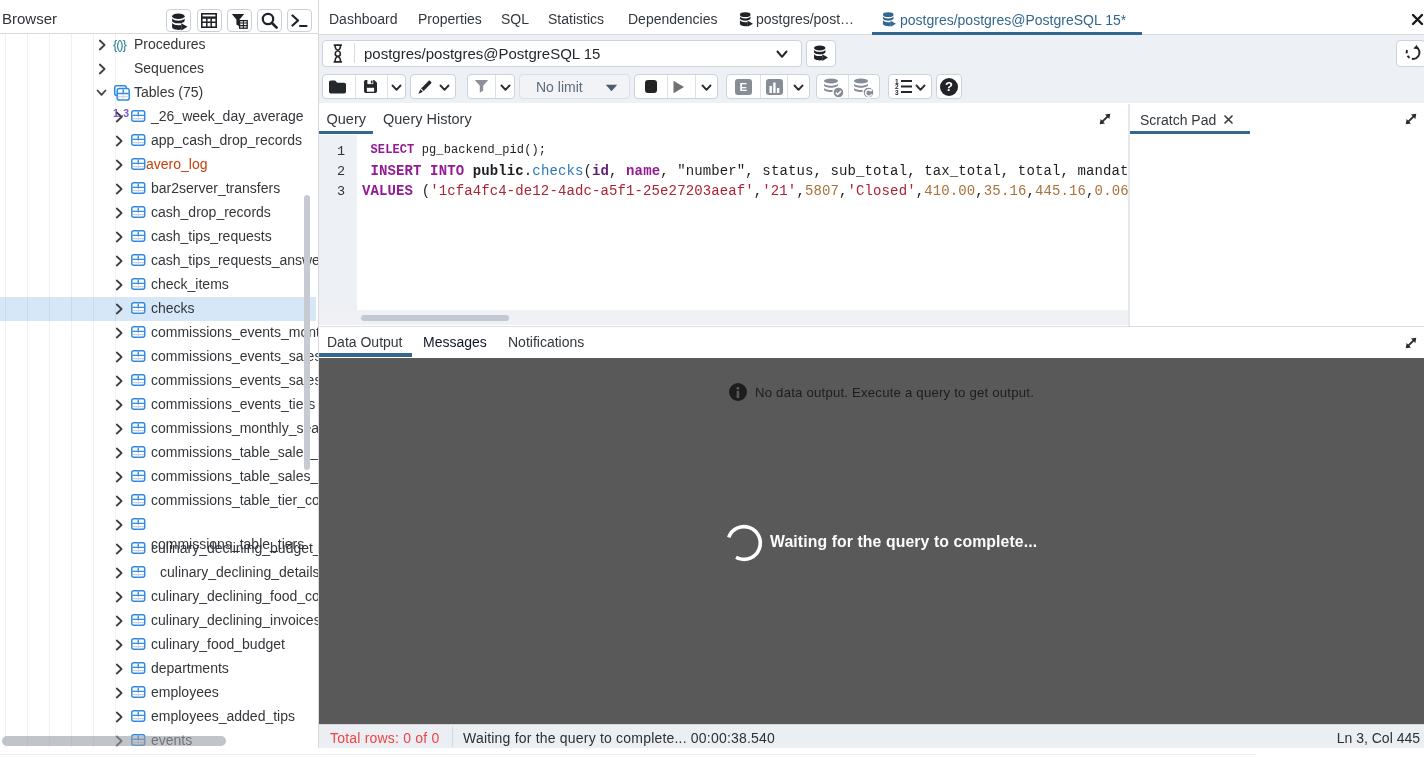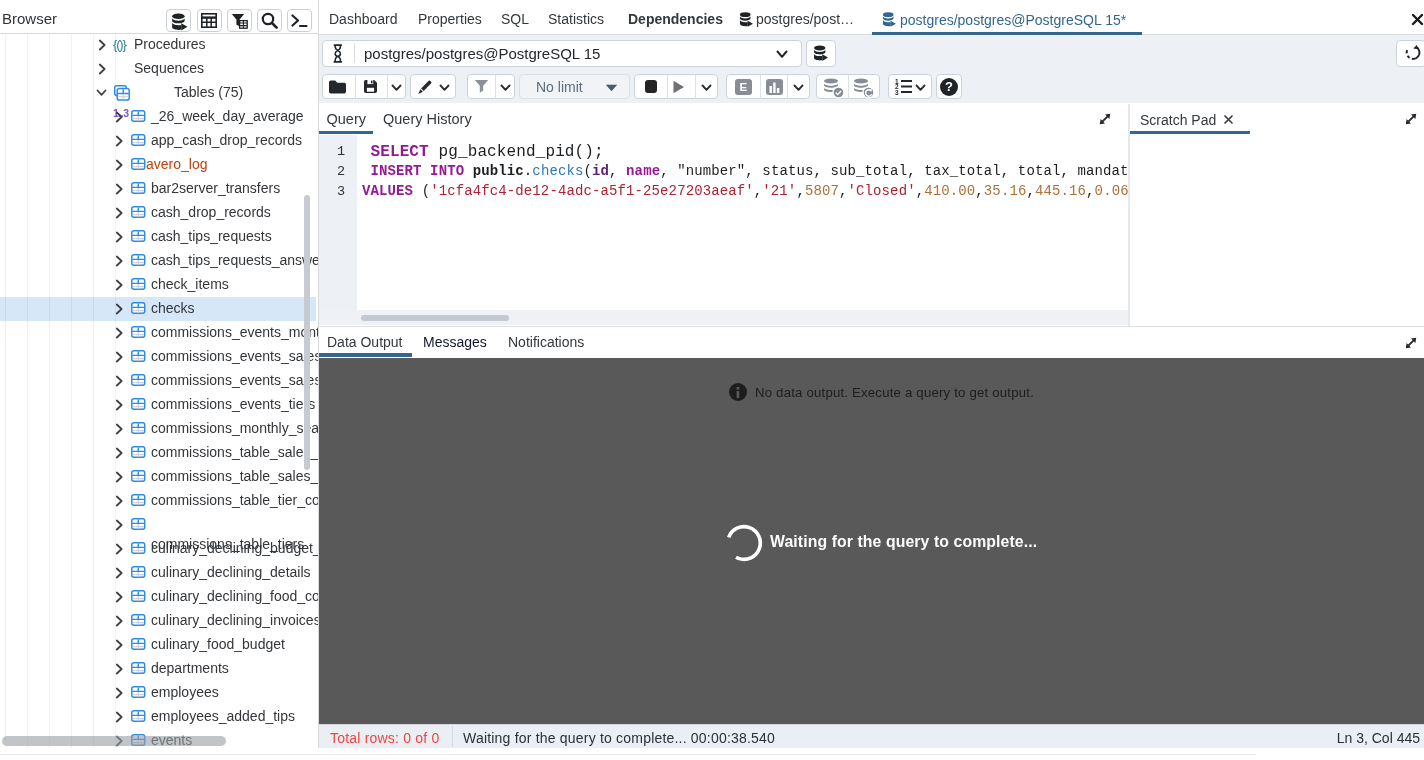--- a/index.html
+++ b/index.html
@@ -62,21 +62,21 @@
 <div class="abs" style="left:134px;top:60.0px;font-size:14px;color:#33363a;font-weight:normal;white-space:pre;">Sequences</div>
 <svg class="abs" style="left:96px;top:88.0px;" width="11" height="9" viewBox="0 0 11 9">
     <path d="M1.5 2.5 L5.5 6.8 L9.5 2.5" stroke="#41454b" stroke-width="1.8" fill="none" stroke-linecap="round" stroke-linejoin="round"></path>
   </svg>
 <svg class="abs" style="left:113px;top:84.5px;" width="17" height="16" viewBox="0 0 17 16">
     <rect x="1.7" y="0.8" width="11.6" height="9.6" rx="2" fill="none" stroke="#2f8be2" stroke-width="1.5"></rect>
 <rect x="4.2" y="3.6" width="12" height="11.5" rx="2.2" fill="#fff" stroke="#2f8be2" stroke-width="1.5"></rect>
 <path d="M10.2 4.2 v4.6 M4.8 8.55 h10.8" stroke="#2f8be2" stroke-width="1.4" fill="none"></path>
 <path d="M10.2 9.3 v5.2 M4.8 11.8 h10.8" stroke="#c9cfd9" stroke-width="1.1" fill="none"></path>
   </svg>
-<div class="abs" style="left:134px;top:84.0px;font-size:14px;color:#33363a;font-weight:normal;white-space:pre;margin-left:40px;">Tables (75)</div>
+<div class="abs" style="left:134px;top:84.0px;font-size:14px;color:#33363a;font-weight:normal;white-space:pre;">Tables (75)</div>
 <svg class="abs" style="left:115px;top:111.0px;" width="9" height="12" viewBox="0 0 9 12">
     <path d="M1.8 1.5 L6.6 6.0 L1.8 10.5" stroke="#3c4045" stroke-width="1.8" fill="none" stroke-linecap="round" stroke-linejoin="round"></path>
   </svg>
 <svg class="abs" style="left:131px;top:109.5px;" width="14.5" height="12" viewBox="0 0 14.5 12">
     <rect x="0.8" y="0.8" width="12.9" height="10.4" rx="2" fill="#fff" stroke="#2f8be2" stroke-width="1.5"></rect>
 <path d="M7.25 1.5 v4 M1.5 5.35 h11.5" stroke="#2f8be2" stroke-width="1.4" fill="none"></path>
 <path d="M7.25 6 v5 M1.5 8.6 h11.5" stroke="#ccd2da" stroke-width="1.1" fill="none"></path>
   </svg>
 <div class="abs" style="left:151px;top:108.0px;font-size:14px;color:#33363a;font-weight:normal;white-space:pre;">_26_week_day_average</div>
 <svg class="abs" style="left:115px;top:135.0px;" width="9" height="12" viewBox="0 0 9 12">
@@ -242,21 +242,21 @@
   </svg>
 <div class="abs" style="left:151px;top:540.0px;font-size:14px;color:#33363a;font-weight:normal;white-space:pre;">culinary_declining_budget_pl</div>
 <svg class="abs" style="left:115px;top:567.0px;" width="9" height="12" viewBox="0 0 9 12">
     <path d="M1.8 1.5 L6.6 6.0 L1.8 10.5" stroke="#3c4045" stroke-width="1.8" fill="none" stroke-linecap="round" stroke-linejoin="round"></path>
   </svg>
 <svg class="abs" style="left:131px;top:565.5px;" width="14.5" height="12" viewBox="0 0 14.5 12">
     <rect x="0.8" y="0.8" width="12.9" height="10.4" rx="2" fill="#fff" stroke="#2f8be2" stroke-width="1.5"></rect>
 <path d="M7.25 1.5 v4 M1.5 5.35 h11.5" stroke="#2f8be2" stroke-width="1.4" fill="none"></path>
 <path d="M7.25 6 v5 M1.5 8.6 h11.5" stroke="#ccd2da" stroke-width="1.1" fill="none"></path>
   </svg>
-<div class="abs" style="left:151px;top:564.0px;font-size:14px;color:#33363a;font-weight:normal;white-space:pre;">culinary_declining_details</div>
+<div class="abs" style="left:160px;top:564.0px;font-size:14px;color:#33363a;font-weight:normal;white-space:pre;">culinary_declining_details</div>
 <svg class="abs" style="left:115px;top:591.0px;" width="9" height="12" viewBox="0 0 9 12">
     <path d="M1.8 1.5 L6.6 6.0 L1.8 10.5" stroke="#3c4045" stroke-width="1.8" fill="none" stroke-linecap="round" stroke-linejoin="round"></path>
   </svg>
 <svg class="abs" style="left:131px;top:589.5px;" width="14.5" height="12" viewBox="0 0 14.5 12">
     <rect x="0.8" y="0.8" width="12.9" height="10.4" rx="2" fill="#fff" stroke="#2f8be2" stroke-width="1.5"></rect>
 <path d="M7.25 1.5 v4 M1.5 5.35 h11.5" stroke="#2f8be2" stroke-width="1.4" fill="none"></path>
 <path d="M7.25 6 v5 M1.5 8.6 h11.5" stroke="#ccd2da" stroke-width="1.1" fill="none"></path>
   </svg>
 <div class="abs" style="left:151px;top:588.0px;font-size:14px;color:#33363a;font-weight:normal;white-space:pre;">culinary_declining_food_cost</div>
 <svg class="abs" style="left:115px;top:615.0px;" width="9" height="12" viewBox="0 0 9 12">
@@ -315,21 +315,21 @@
 <div class="abs" style="left:151px;top:732.0px;font-size:14px;color:#33363a;font-weight:normal;white-space:pre;">events</div>
 <div class="abs" style="left:303.5px;top:195px;width:6px;height:275px;background:#c7cad0;border-radius:3px;"></div>
 <div class="abs" style="left:2px;top:735.5px;width:224px;height:10px;background:rgba(151,156,165,0.6);border-radius:5px;"></div>
 <div class="abs" style="left:318px;top:0px;width:1px;height:755px;background:#d7d9dc;"></div>
 <div class="abs" style="left:319px;top:0px;width:1105px;height:760px;background:#fff;"></div>
 <div class="abs" style="left:319px;top:34px;width:1105px;height:1px;background:#d8dbe0;"></div>
 <div class="abs" style="left:329px;top:11px;font-size:14px;color:#33383d;font-weight:normal;white-space:pre;">Dashboard</div>
 <div class="abs" style="left:418px;top:11px;font-size:14px;color:#33383d;font-weight:normal;white-space:pre;">Properties</div>
 <div class="abs" style="left:501px;top:11px;font-size:14px;color:#33383d;font-weight:normal;white-space:pre;">SQL</div>
 <div class="abs" style="left:548px;top:11px;font-size:14px;color:#33383d;font-weight:normal;white-space:pre;">Statistics</div>
-<div class="abs" style="left:628px;top:11px;font-size:14px;color:#33383d;font-weight:bold;white-space:pre;text-align:center;">Dependencies</div>
+<div class="abs" style="left:628px;top:11px;font-size:14px;color:#33383d;font-weight:normal;white-space:pre;text-align:center;">Dependencies</div>
 <svg class="abs" style="left:739px;top:12px;" width="15" height="15" viewBox="0 0 15 15">
     <g transform="scale(0.93)">
 <ellipse cx="6.7" cy="2.9" rx="5.7" ry="2.5" fill="#1f2328"></ellipse>
 <path d="M1 4.6 c0 1.3 2.6 2.4 5.7 2.4 s5.7 -1.1 5.7 -2.4 v2.4 c0 1.3 -2.6 2.4 -5.7 2.4 s-5.7 -1.1 -5.7 -2.4 z" fill="#1f2328"></path>
 <path d="M1 8.7 c0 1.3 2.6 2.4 5.7 2.4 1 0 1.9 -0.1 2.7 -0.3 v4.3 c-0.8 0.2 -1.7 0.3 -2.7 0.3 -3.1 0 -5.7 -1.1 -5.7 -2.4 z" fill="#1f2328"></path>
 <path d="M9.3 9.3 L15 12.6 L9.3 15.9 z" fill="#1f2328"></path>
     </g>
   </svg>
 <div class="abs" style="left:756px;top:11px;font-size:14px;color:#33383d;font-weight:normal;white-space:pre;">postgres/post…</div>
 <svg class="abs" style="left:882px;top:12px;" width="15" height="15" viewBox="0 0 15 15">
@@ -481,21 +481,21 @@
       <path d="M7 14.4 L3.9 10.1 h6.2 z" fill="#26292e"></path>
     </g>
   </svg>
 <div class="abs" style="left:1128px;top:104px;width:1.6px;height:222px;background:#e4e7eb;"></div>
 <div class="abs" style="left:319px;top:135px;width:809px;height:190px;background:#fff;"></div>
 <div class="abs" style="left:319px;top:135px;width:38px;height:190px;background:#edf0f5;"></div>
 <div class="abs mono" style="left:319px;top:143.5px;width:26px;text-align:right;font-size:13.5px;color:#2f3337;">1</div>
 <div class="abs mono" style="left:319px;top:163.5px;width:26px;text-align:right;font-size:13.5px;color:#2f3337;">2</div>
 <div class="abs mono" style="left:319px;top:183.5px;width:26px;text-align:right;font-size:13.5px;color:#2f3337;">3</div>
 <div class="abs" style="left:357px;top:135px;width:771px;height:175px;overflow:hidden;">
-    <div class="mono" style="position:absolute;left:13.5px;top:8px;color:#1c1f22;font-size:16px;letter-spacing:0.115px;white-space:pre;"><span style="color:#941a94;font-weight:bold;">SELECT</span> pg_backend_pid();</div>
+    <div class="mono" style="position:absolute;left:13.5px;top:8px;color:#1c1f22;font-size:12px;letter-spacing:0.115px;white-space:pre;"><span style="color:#941a94;font-weight:bold;">SELECT</span> pg_backend_pid();</div>
     <div class="mono" style="position:absolute;left:13.5px;top:28px;color:#1c1f22;font-size:14px;letter-spacing:0.115px;white-space:pre;"><span style="color:#941a94;font-weight:bold;">INSERT INTO</span> <span style="color:#1c1f22;font-weight:bold;">public</span>.<span style="color:#2d78bd;">checks</span>(<span style="color:#5c1d75;font-weight:bold;">id</span>, <span style="color:#941a94;font-weight:bold;">name</span>, "number", status, sub_total, tax_total, total, mandatory</div>
     <div class="mono" style="position:absolute;left:5px;top:48px;color:#1c1f22;font-size:14px;letter-spacing:0.115px;white-space:pre;"><span style="color:#941a94;font-weight:bold;">VALUES</span> (<span style="color:#ab2334;">'1cfa4fc4-de12-4adc-a5f1-25e27203aeaf'</span>,<span style="color:#ab2334;">'21'</span>,<span style="color:#ac713a;">5807</span>,<span style="color:#ab2334;">'Closed'</span>,<span style="color:#ac713a;">410.00</span>,<span style="color:#ac713a;">35.16</span>,<span style="color:#ac713a;">445.16</span>,<span style="color:#ac713a;">0.06</span></div>
   </div>
 <div class="abs" style="left:319px;top:310px;width:809px;height:15px;background:#eff1f4;"></div>
 <div class="abs" style="left:361px;top:315px;width:148px;height:6px;background:#c3c9d2;border-radius:3px;"></div>
 <div class="abs" style="left:319px;top:325.5px;width:1105px;height:1px;background:#dbdfe4;"></div>
 <div class="abs" style="left:327px;top:333.5px;font-size:14px;color:#33383d;font-weight:normal;white-space:pre;">Data Output</div>
 <div class="abs" style="left:423px;top:333.5px;font-size:14px;color:#0f172a;font-weight:normal;white-space:pre;">Messages</div>
 <div class="abs" style="left:508px;top:333.5px;font-size:14px;color:#33383d;font-weight:normal;white-space:pre;">Notifications</div>
 <div class="abs" style="left:319px;top:353px;width:93px;height:4px;background:#336790;"></div>

